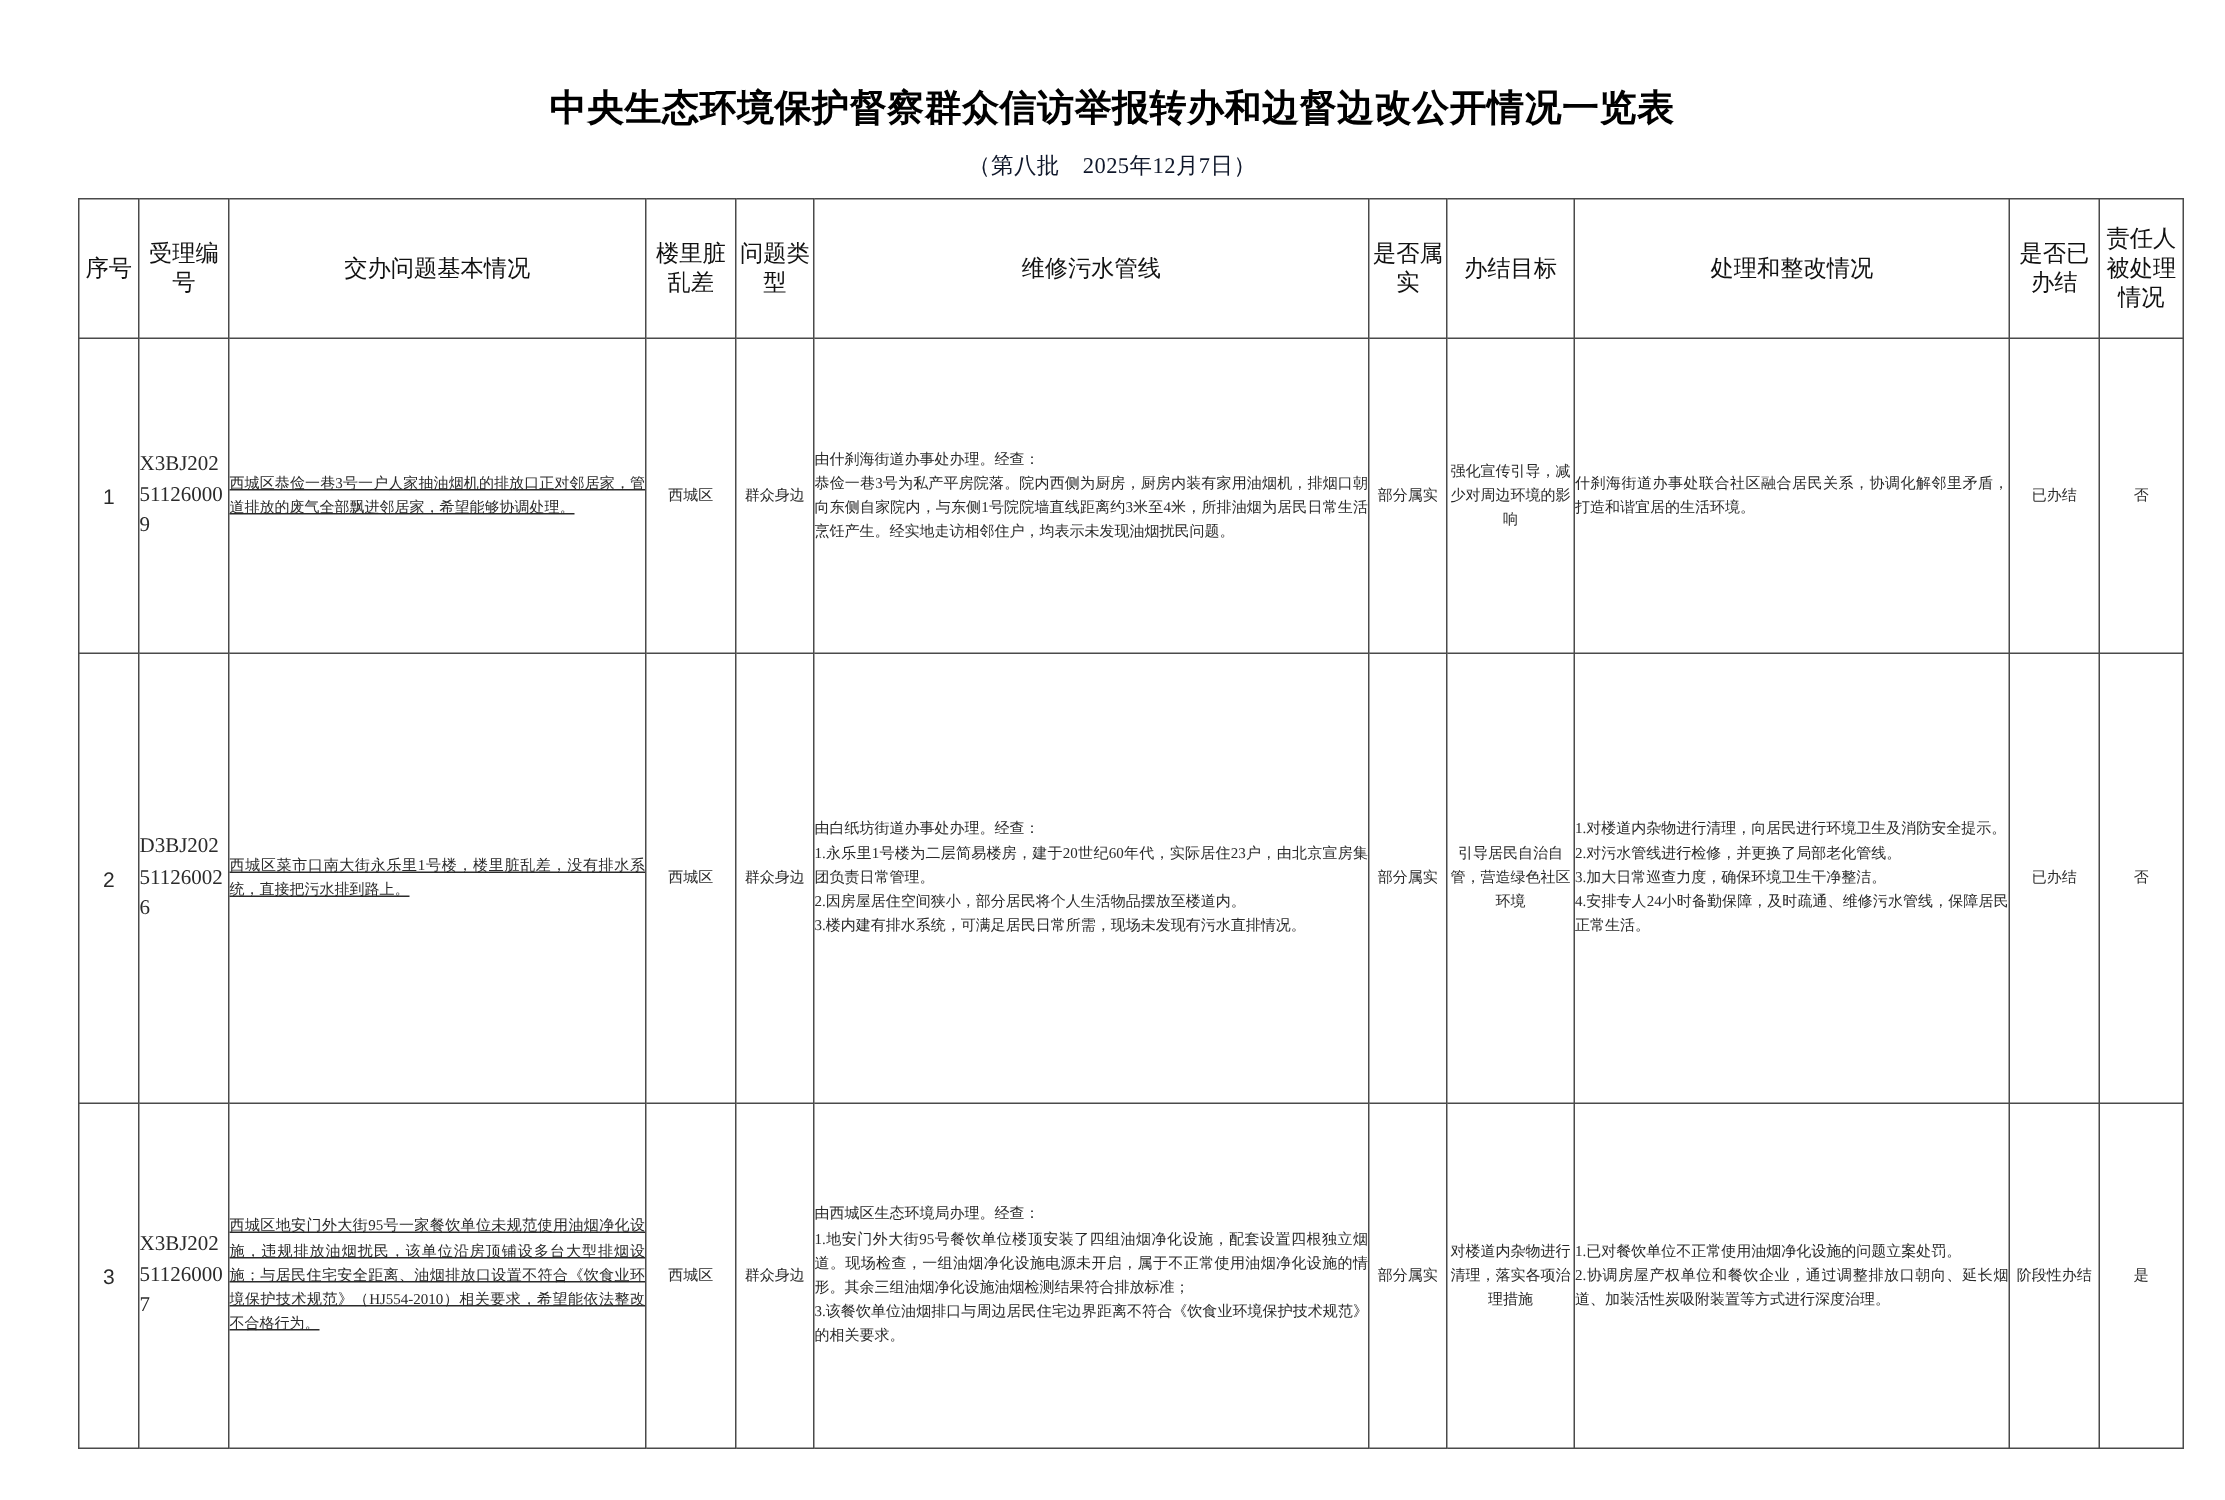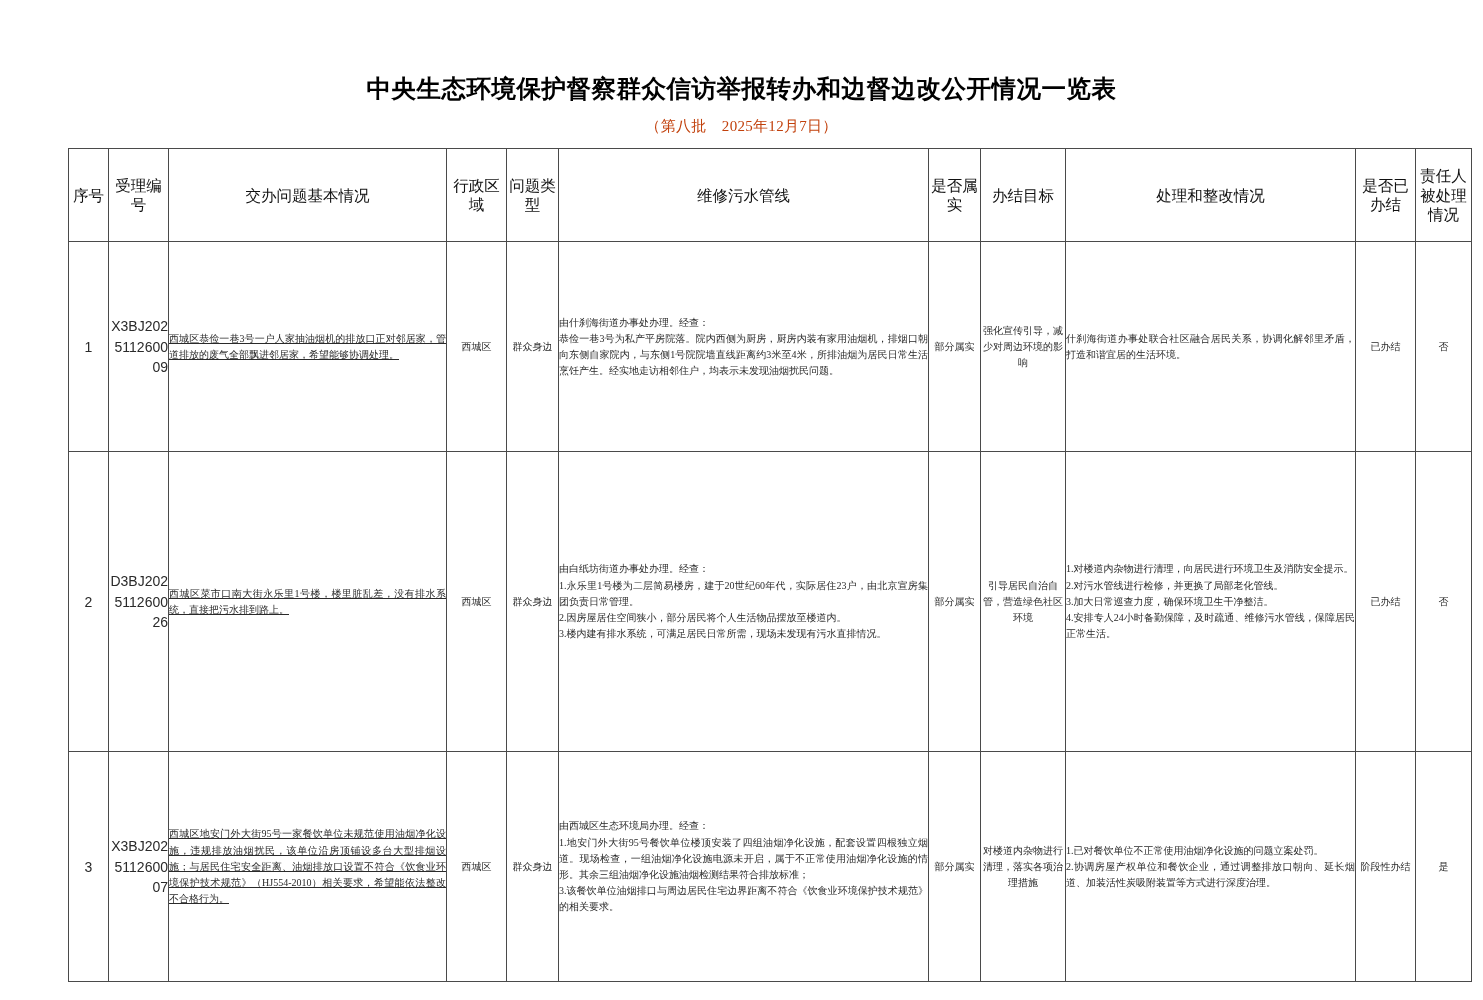--- a/index.html
+++ b/index.html
@@ -12,42 +12,42 @@
     width: 1483px;
     height: 1000px;
     font-family: "Liberation Serif", "DejaVu Serif", serif;
     color: #1a1a1a;
     overflow: hidden;
   }
   .page {
     width: 1483px;
     height: 720px;
     box-sizing: border-box;
-    padding: 16px;
+    padding: 0;
     position: relative;
   }
   .doc-title {
     text-align: center;
     font-family: "Liberation Serif", "DejaVu Serif", serif;
     font-weight: bold;
     font-size: 24.5px;
     letter-spacing: 0.5px;
     margin: 0;
     padding-top: 58px;
     line-height: 1.2;
     color: #000;
   }
   .doc-subtitle {
     text-align: center;
     font-size: 15px;
     font-family: "Liberation Serif", "DejaVu Serif", serif;
     margin: 0;
     padding-top: 14px;
     padding-bottom: 12px;
-    color: #c2410c;
+    color: #0f172a;
     letter-spacing: 0.3px;
   }
   .table-wrap {
     padding: 0 48px 0 52px;
   }
   table.main {
     border-collapse: collapse;
     width: 1383px;
     table-layout: fixed;
     border: 1.6px solid #3a3a3a;
@@ -76,22 +76,22 @@
     font-size: 10px;
     line-height: 1.62;
     color: #2a2a2a;
   }
   td.c-seq {
     text-align: center;
     font-family: "Liberation Sans", "DejaVu Sans", sans-serif;
     font-size: 14px;
   }
   td.c-code {
-    text-align: right;
-    font-family: Liberation Sans, sans-serif;
+    text-align: left;
+    font-family: Liberation Serif, serif;
     font-size: 14px;
     line-height: 1.45;
     word-break: break-all;
     padding: 0 2px;
   }
   td.c-desc, td.c-invest, td.c-handle {
     text-align: justify;
     text-justify: inter-character;
     padding: 8px 7px;
     vertical-align: middle;
@@ -140,21 +140,21 @@
           <th>
               <span class="hdr">序号</span>
             </th>
           <th>
               <span class="hdr">受理编号</span>
             </th>
           <th>
               <span class="hdr">交办问题基本情况</span>
             </th>
           <th>
-              <span class="hdr">行政区域</span>
+              <span class="hdr">楼里脏乱差</span>
             </th>
           <th>
               <span class="hdr">问题类型</span>
             </th>
           <th>
               <span class="hdr">维修污水管线</span>
             </th>
           <th>
               <span class="hdr">是否属实</span>
             </th>

